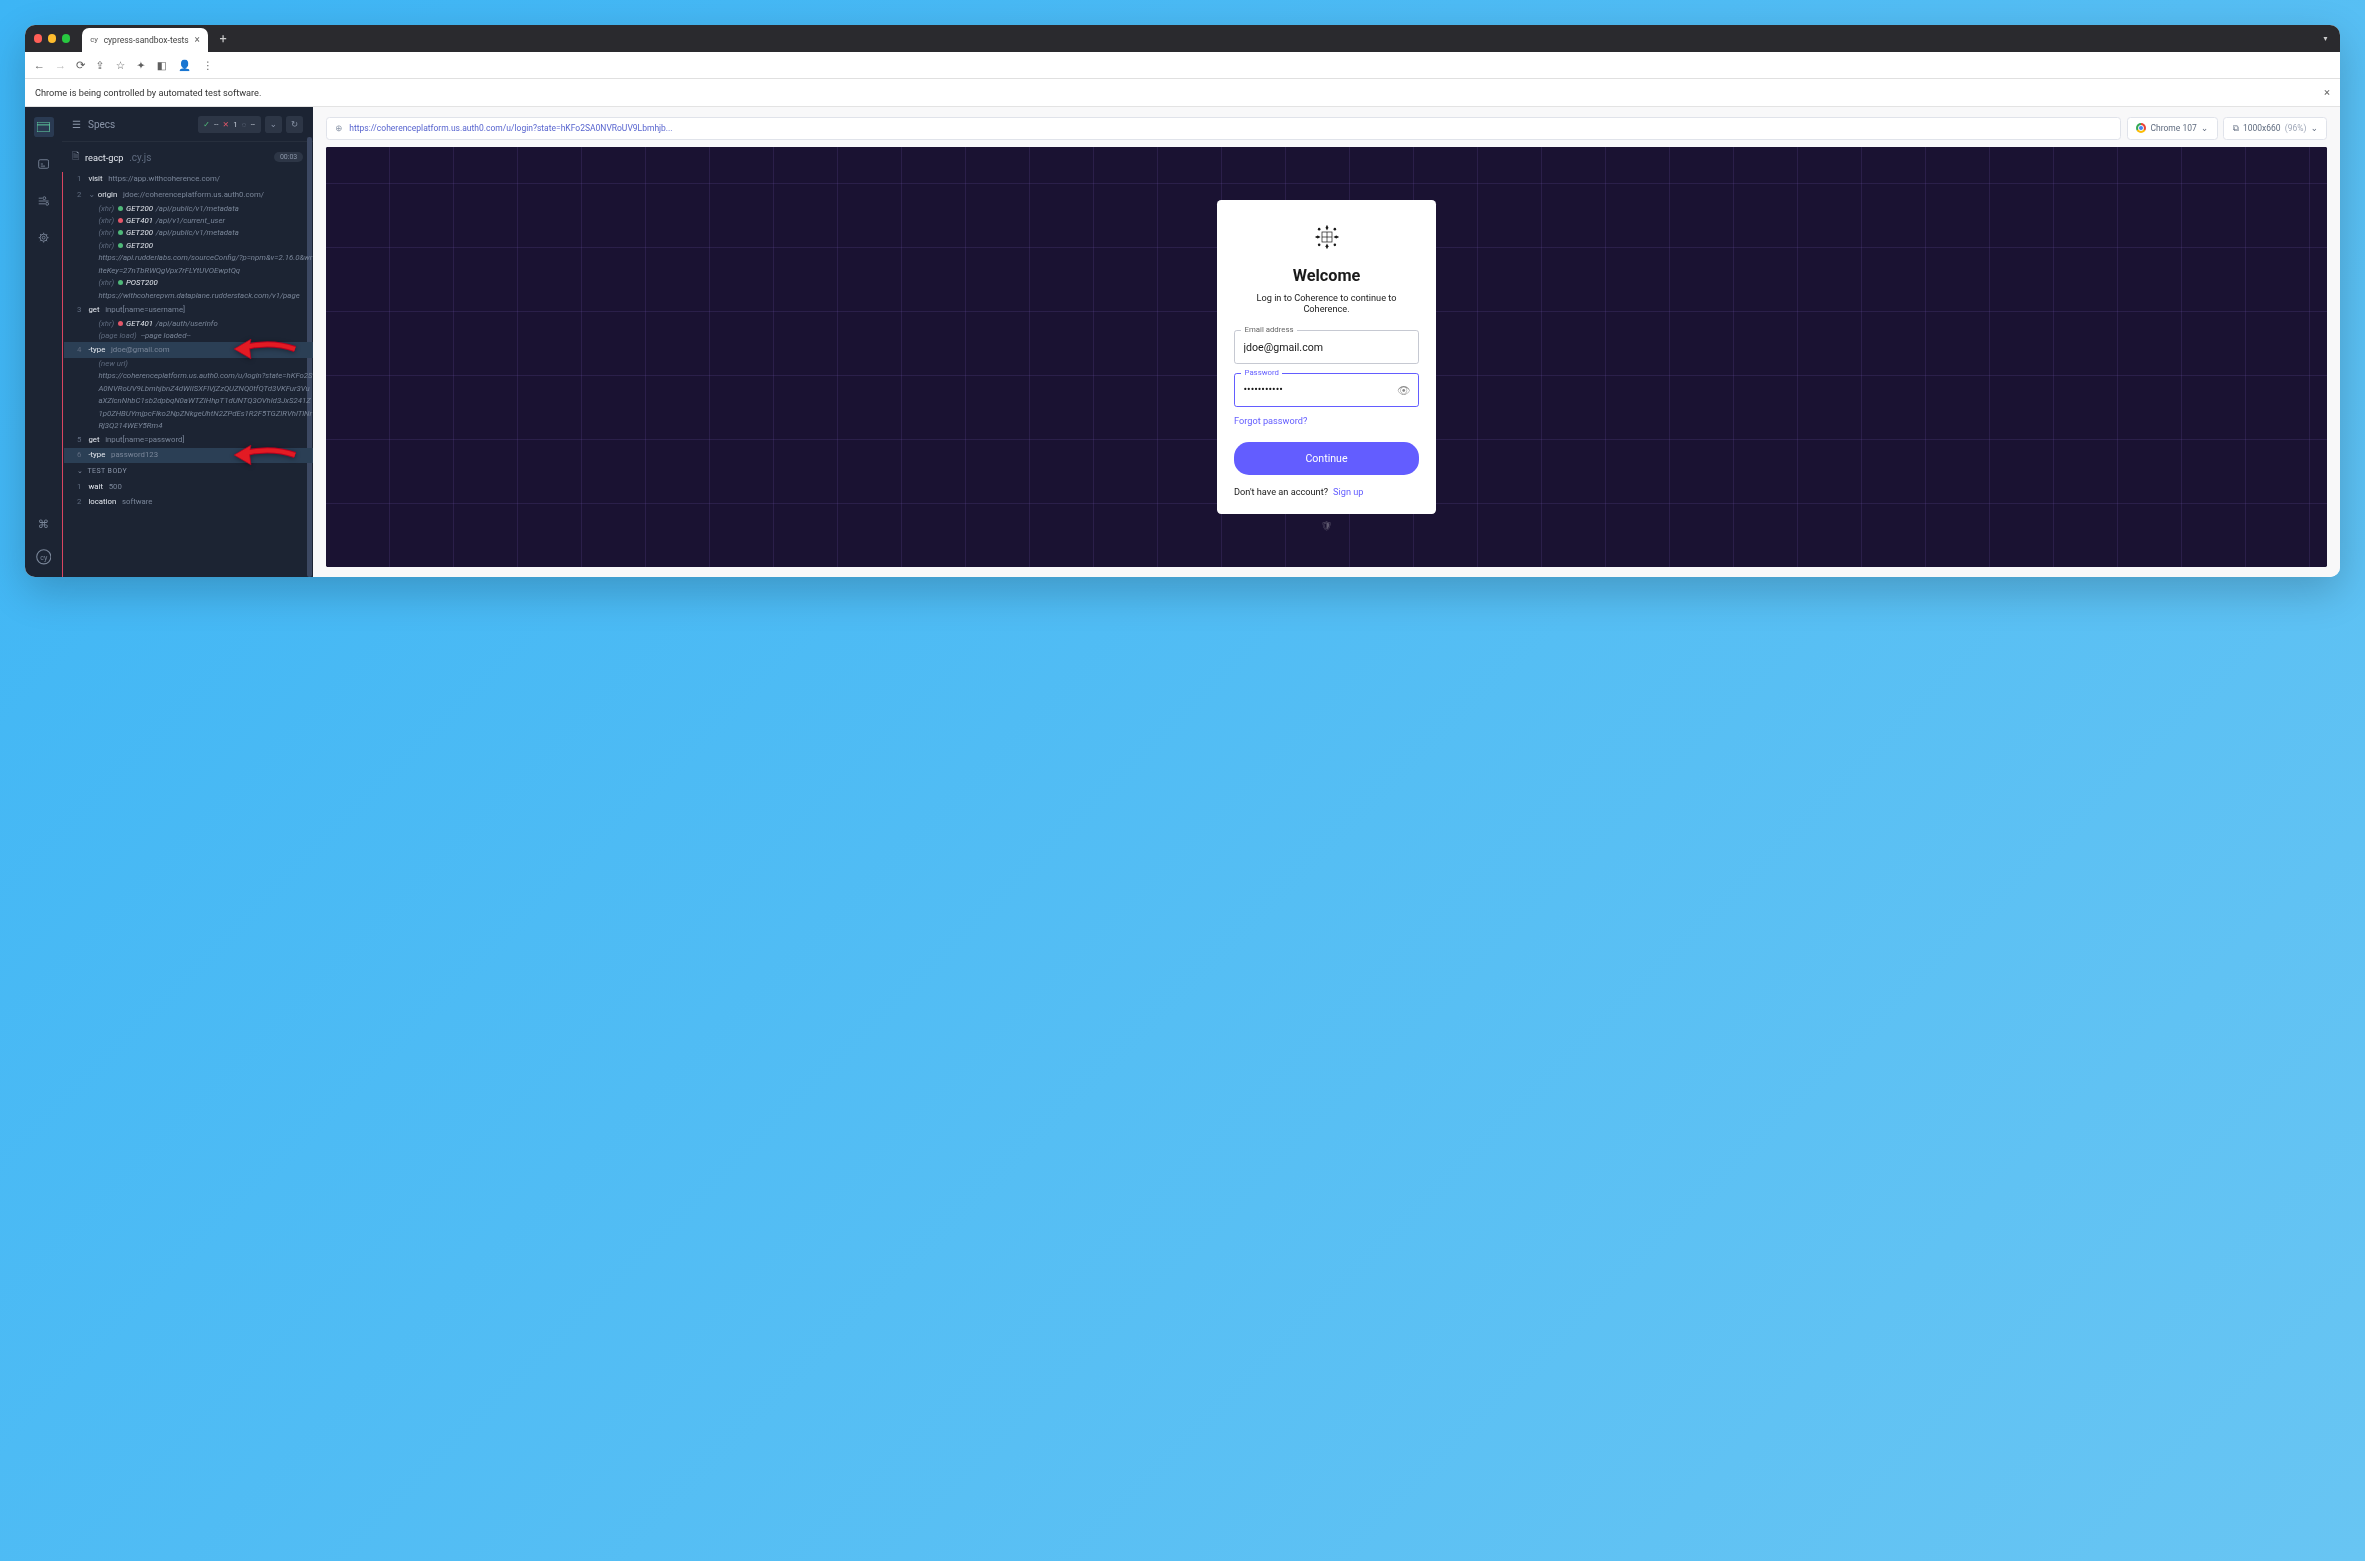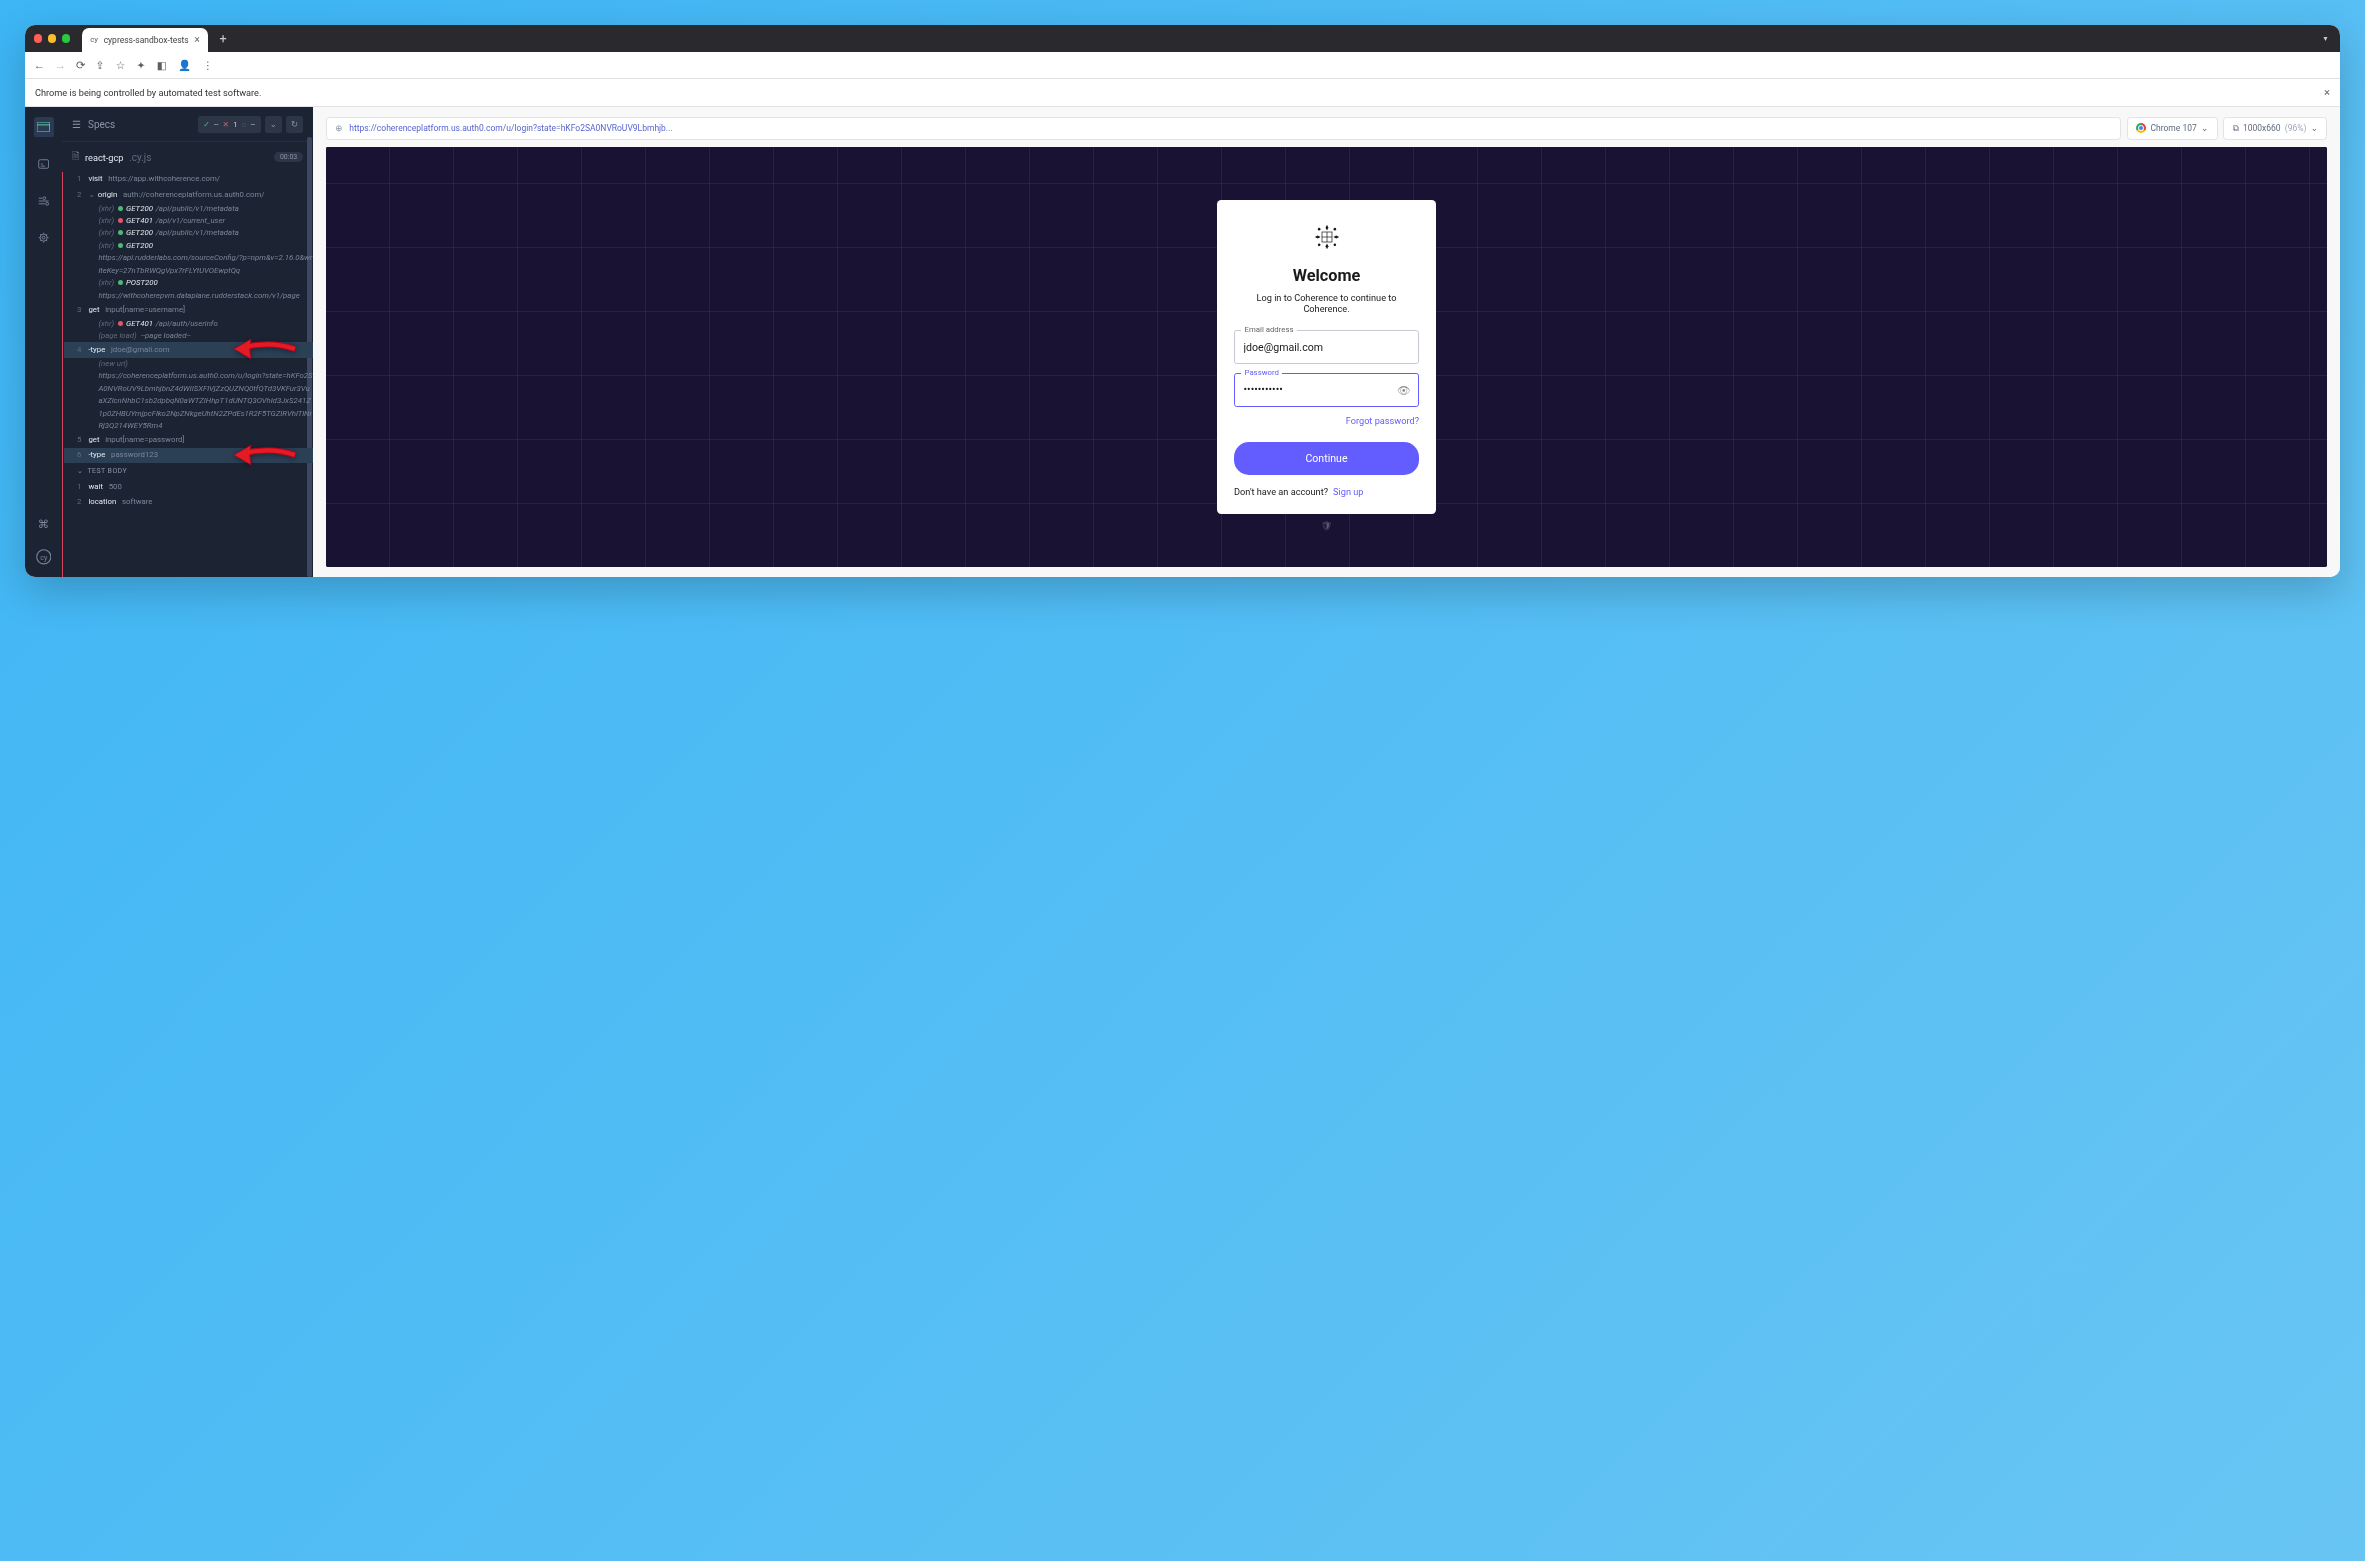--- a/index.html
+++ b/index.html
@@ -110,21 +110,21 @@
 .logo-wrap { display: flex; justify-content: center; margin-bottom: 14px; }
 .logo-art { width: 30px; height: 30px; position: relative; }
 .welcome { text-align: center; font-size: 16.3px; color: #1a1a1a; margin-bottom: 7px; }
 .sub { text-align: center; font-size: 9.2px; color: #1a1a1a; margin-bottom: 16px; }
 .field { position: relative; margin-bottom: 8.5px; }
 .field-label { position: absolute; top: -5px; left: 7px; background: #fff; padding: 0 3.5px; font-size: 7.8px; color: #666; }
 .field input { width: 100%; height: 34px; border: 0.7px solid #c6c9d2; border-radius: 2.8px; padding: 0 8.5px; font-size: 10.6px; color: #1a1a1a; outline: none; }
 .field.focused input { border-color: #635dff; }
 .field.focused .field-label { color: #635dff; }
 .eye-icon { position: absolute; right: 8.5px; top: 50%; transform: translateY(-50%); color: #888; font-size: 10.6px; }
-.forgot { color: #635dff; font-size: 9.2px; display: block; margin-bottom: 15.6px; margin-top: 4.2px; text-align: right; }
+.forgot { color: #635dff; font-size: 9.2px; display: block; margin-bottom: 15.6px; margin-top: 4.2px; }
 .continue-btn { width: 100%; height: 33px; background: #635dff; color: #fff; border: none; border-radius: 15px; font-size: 10.6px; cursor: pointer; }
 .signup-row { margin-top: 11.3px; font-size: 9.2px; color: #1a1a1a; }
 .signup-row a { color: #635dff; text-decoration: none; margin-left: 2.8px; }
 .shield-badge { position: absolute; bottom: -17px; left: 50%; transform: translateX(-50%); color: rgba(255,255,255,0.3); font-size: 9.2px; }
 </style>
 </head>
 <body>
 
 <div class="window">
   <div class="browser-chrome">
@@ -231,21 +231,21 @@
         <div class="scroll-indicator"></div>
       <div class="log-line">
             <span class="lnum">1</span>
             <span class="cmd">visit</span> 
             <span class="arg">https://app.withcoherence.com/</span>
           </div>
           <div class="log-line">
             <span class="lnum">2</span>
             <span class="lchevron">⌄</span>
             <span class="cmd">origin</span> 
-            <span class="arg">auth://coherenceplatform.us.auth0.com/</span>
+            <span class="arg">jdoe://coherenceplatform.us.auth0.com/</span>
           </div>
           <div class="xhr-line">
             <span class="xhr-tag">(xhr)</span> 
             <span class="dot green"></span>
             <span class="method">GET</span> 
             <span class="status">200</span> 
             <span class="url-log">/api/public/v1/metadata</span>
           </div>
           <div class="xhr-line">
             <span class="xhr-tag">(xhr)</span> 

